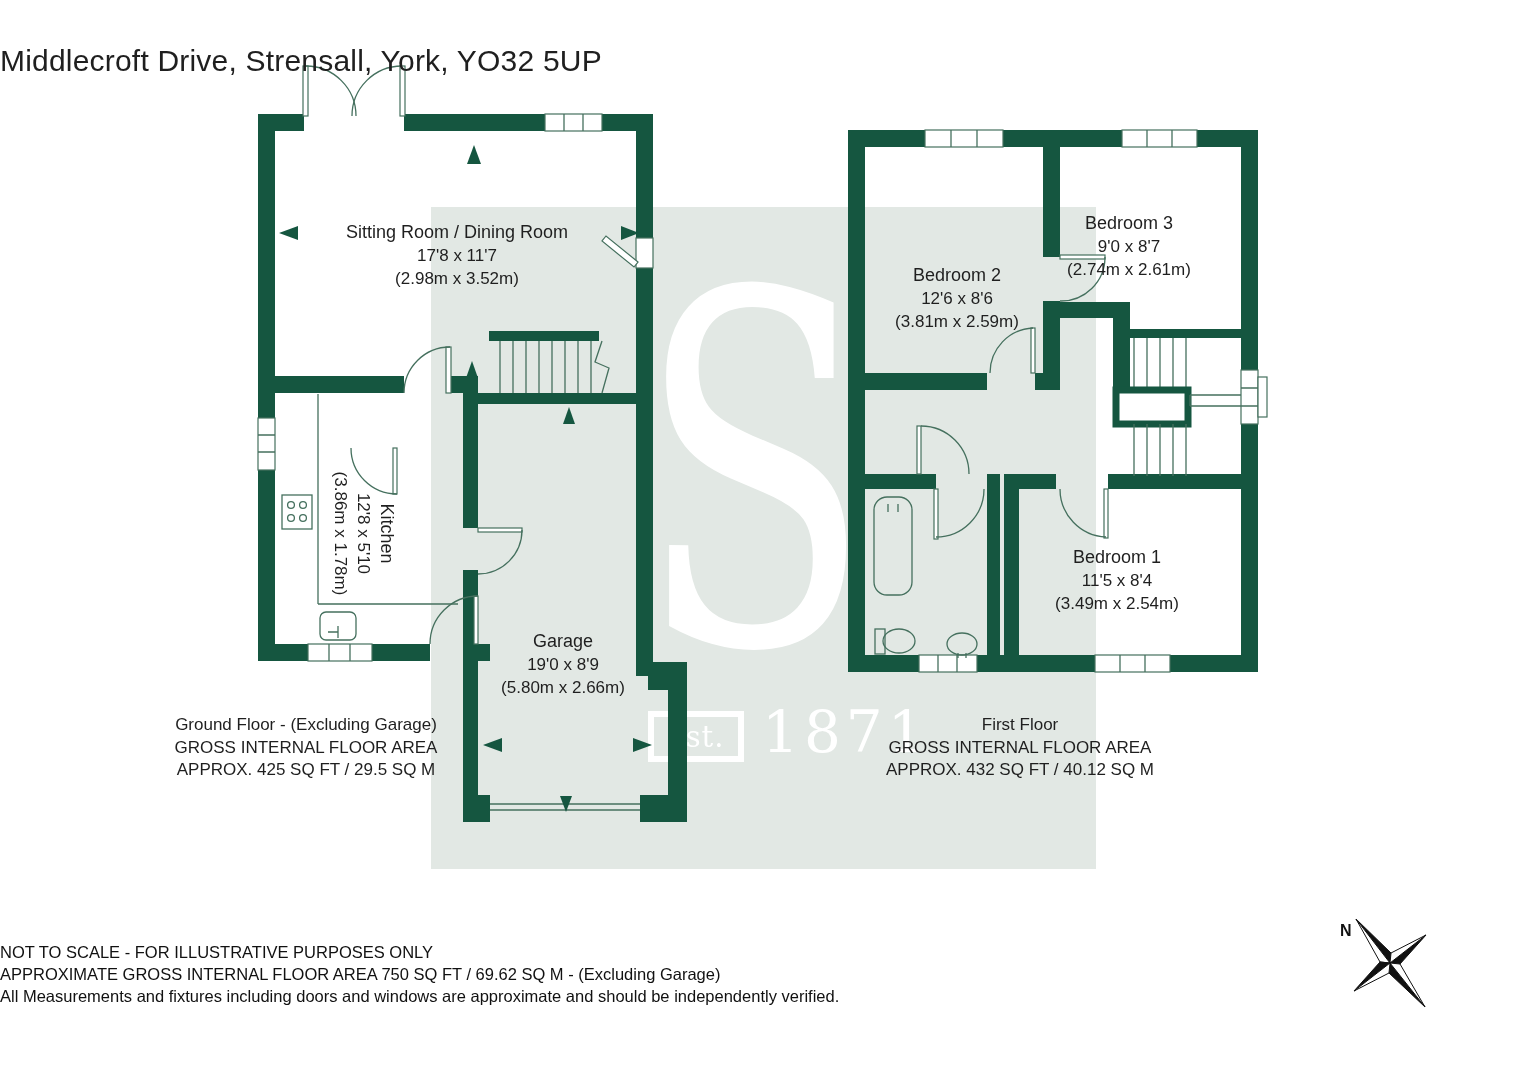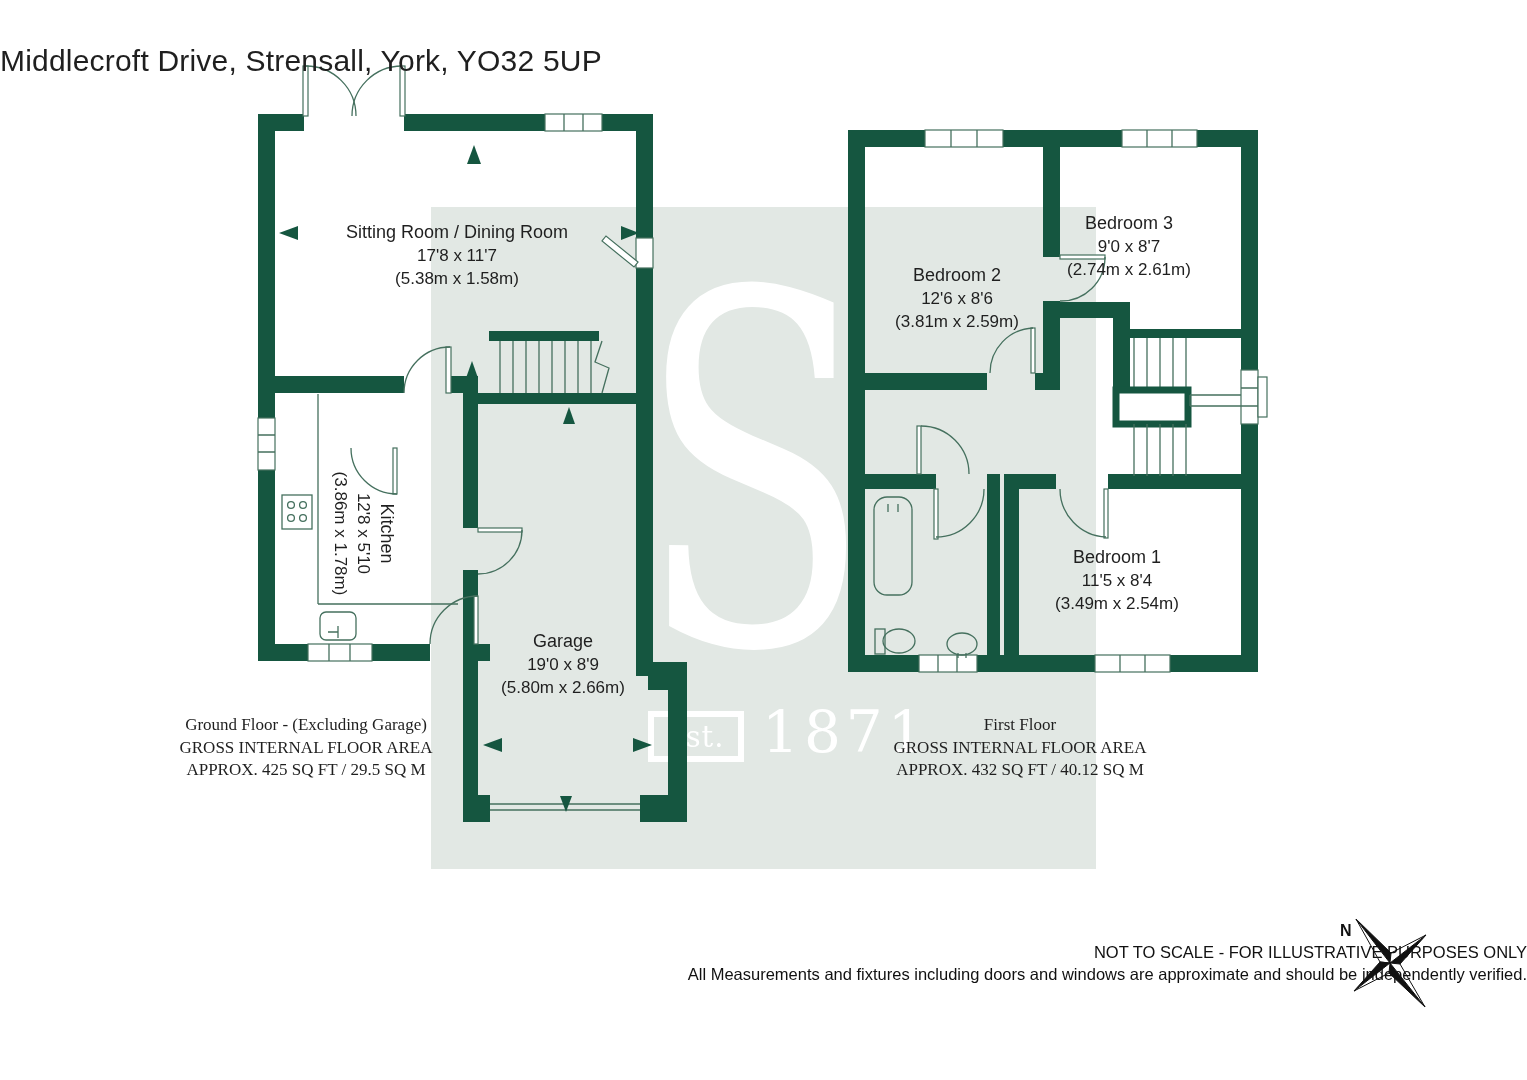--- a/index.html
+++ b/index.html
@@ -32,22 +32,22 @@
   .compass-dark{fill:var(--compass);stroke:var(--compass);stroke-width:1;}
   .compass-light{fill:#fff;stroke:var(--compass);stroke-width:1;}
   .compass-n{font-family:"Liberation Sans",sans-serif;font-weight:bold;font-size:16px;fill:var(--compass);}
 
   
   .page-title{position:absolute;left:0;top:44px;width:100%;
     font-size:30px;color:var(--text);letter-spacing:0.2px;}
   .room-label{position:absolute;text-align:center;color:var(--text);font-size:17px;line-height:23px;}
   .room-label .rname{font-size:18px;}
   .room-label.rot90{transform:rotate(90deg);transform-origin:50% 50%;}
-  .area-label{position:absolute;text-align:center;color:var(--text);font-size:17px;line-height:22.5px;font-family:Liberation Serif, serif;}
-  .footer{position:absolute;left:0;top:941px;width:100%;text-align:right;color:#111;
+  .area-label{position:absolute;text-align:center;color:var(--text);font-size:17px;line-height:22.5px;}
+  .footer{position:absolute;left:0;top:941px;width:100%;text-align:left;color:#111;
     font-size:16.5px;line-height:22px;}
 </style>
 </head>
 <body>
 
 <div id="page">
 
   <div class="wm-square"></div>
   <div class="wm-letter">S</div>
   <div class="wm-est">est.</div>
@@ -278,21 +278,21 @@
       <polygon class="compass-light" points="1354,991 1389,973 1390,963"></polygon>
       <text class="compass-n" x="1340" y="936">N</text>
     </g>
   </svg>
 
   <div class="page-title">Middlecroft Drive, Strensall, York, YO32 5UP</div>
 
   <div class="room-label" style="left:332px;top:221px;width:250px;text-align:center;">
     <div class="rname">Sitting Room / Dining Room</div>
     <div>17'8 x 11'7</div>
-    <div>(5.38m x 1.58m)</div>
+    <div>(2.98m x 3.52m)</div>
   </div>
 
   <div class="room-label rot90" style="left:288px;top:499px;width:150px;">
     <div class="rname">Kitchen</div>
     <div>12'8 x 5'10</div>
     <div>(3.86m x 1.78m)</div>
   </div>
 
   <div class="room-label" style="left:483px;top:630px;width:160px;">
     <div class="rname">Garage</div>
@@ -325,16 +325,17 @@
   </div>
 
   <div class="area-label" style="left:880px;top:714px;width:280px;">
     <div>First Floor</div>
     <div>GROSS INTERNAL FLOOR AREA</div>
     <div>APPROX. 432 SQ FT / 40.12 SQ M</div>
   </div>
 
   <div class="footer">
     <div>NOT TO SCALE - FOR ILLUSTRATIVE PURPOSES ONLY</div>
+    <div>APPROXIMATE GROSS INTERNAL FLOOR AREA 750 SQ FT / 69.62 SQ M - (Excluding Garage)</div>
     <div>All Measurements and fixtures including doors and windows are approximate and should be independently verified.</div>
   </div>
 
 </div>
 
 </body></html>

